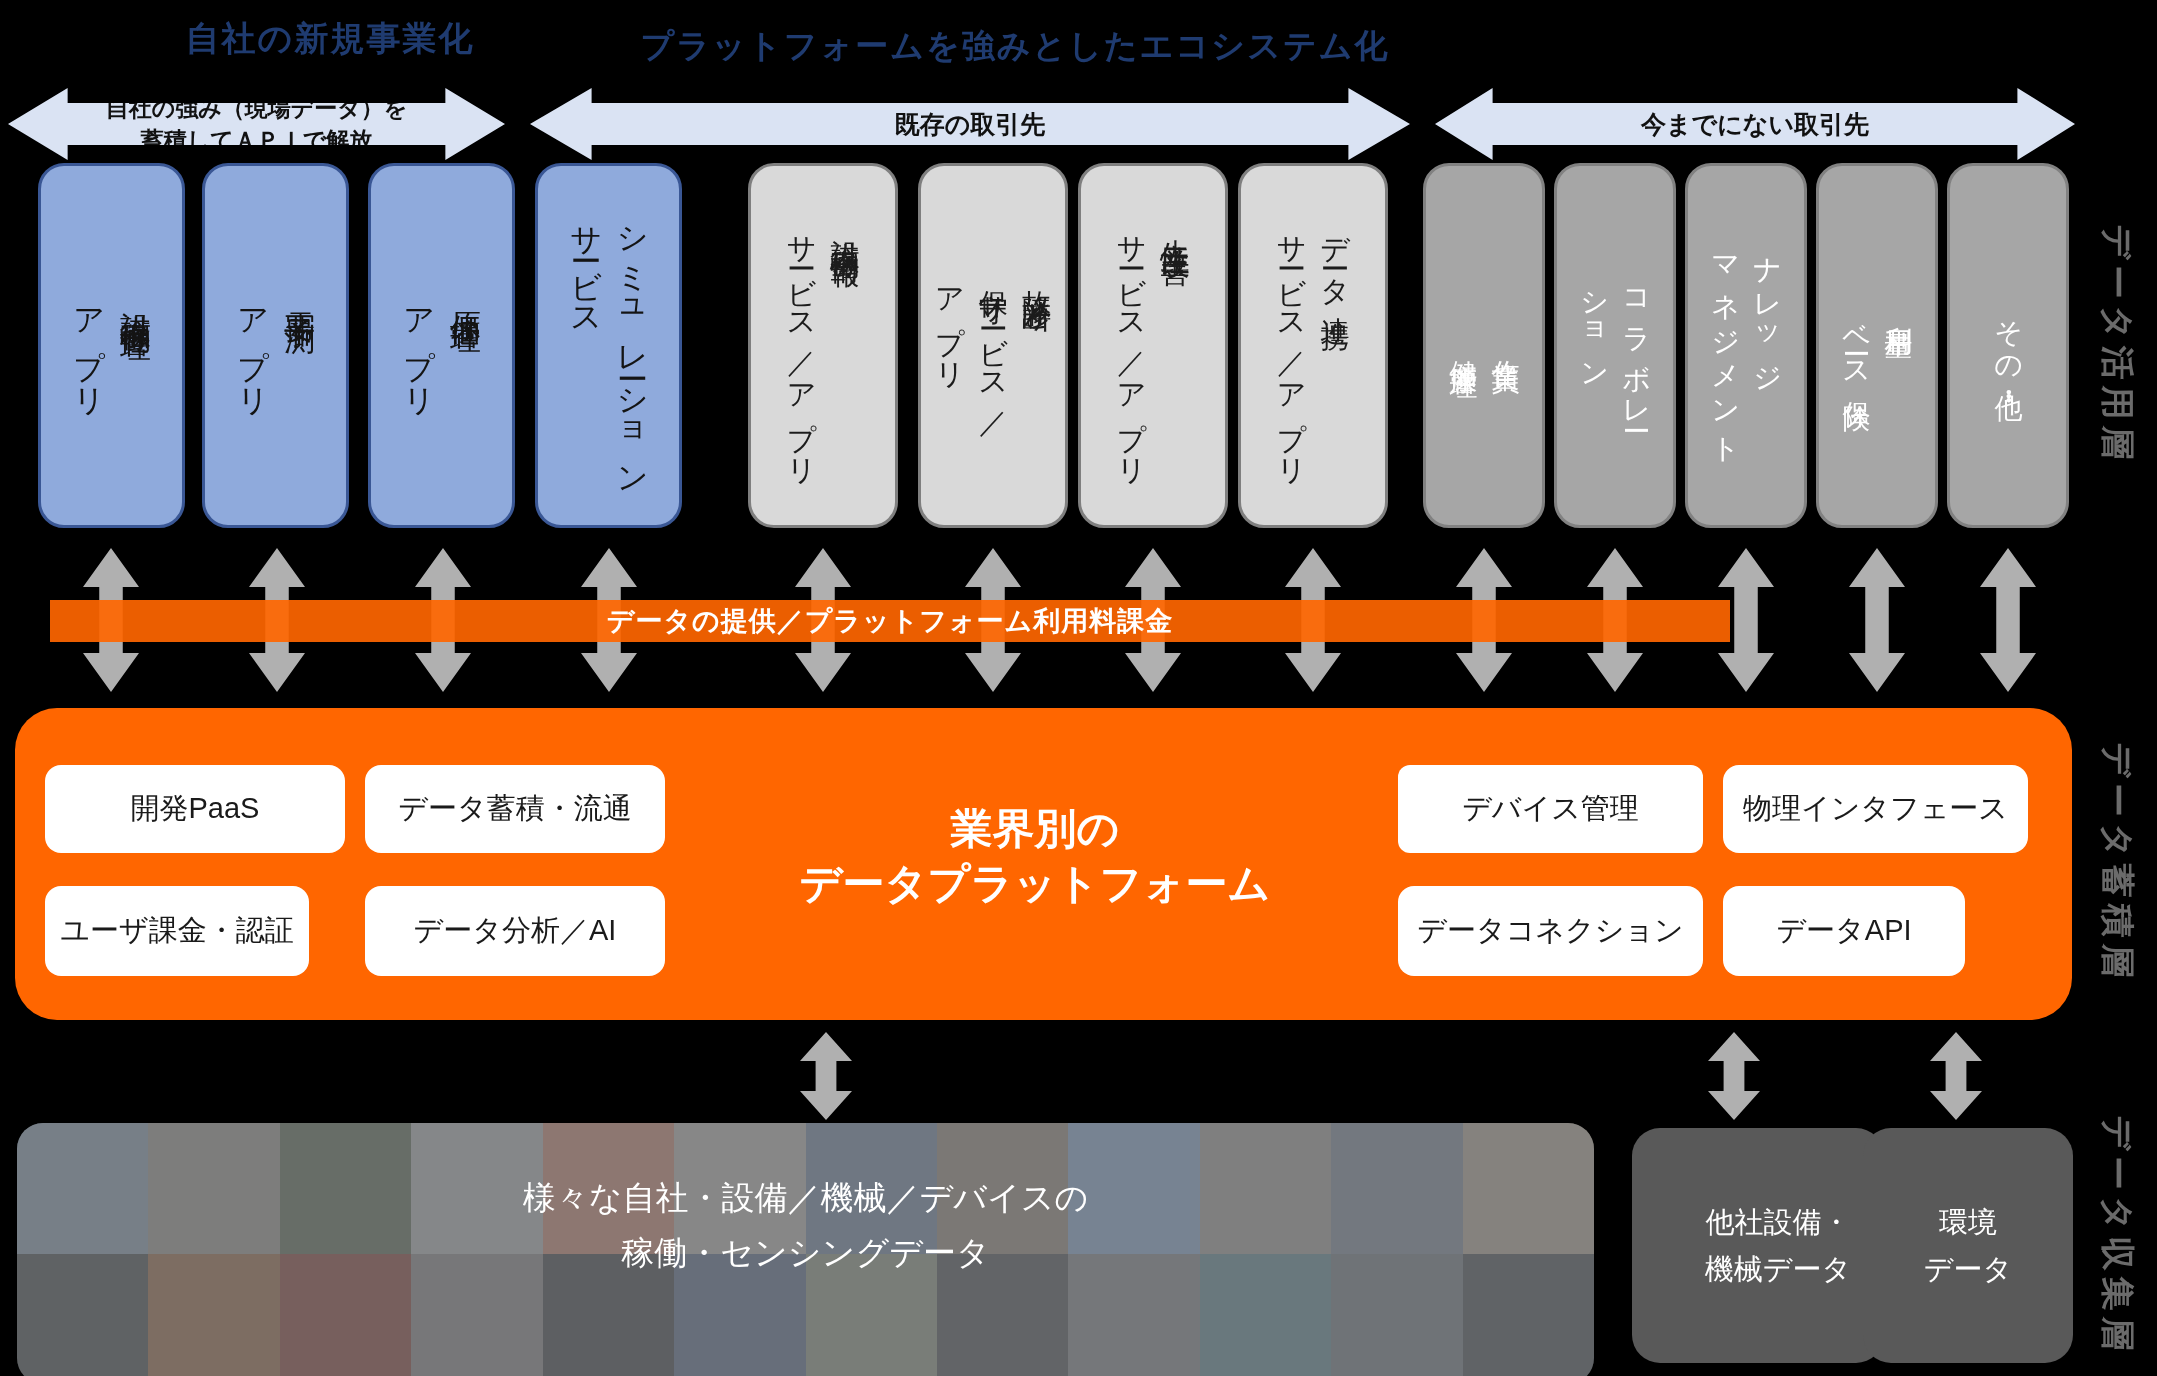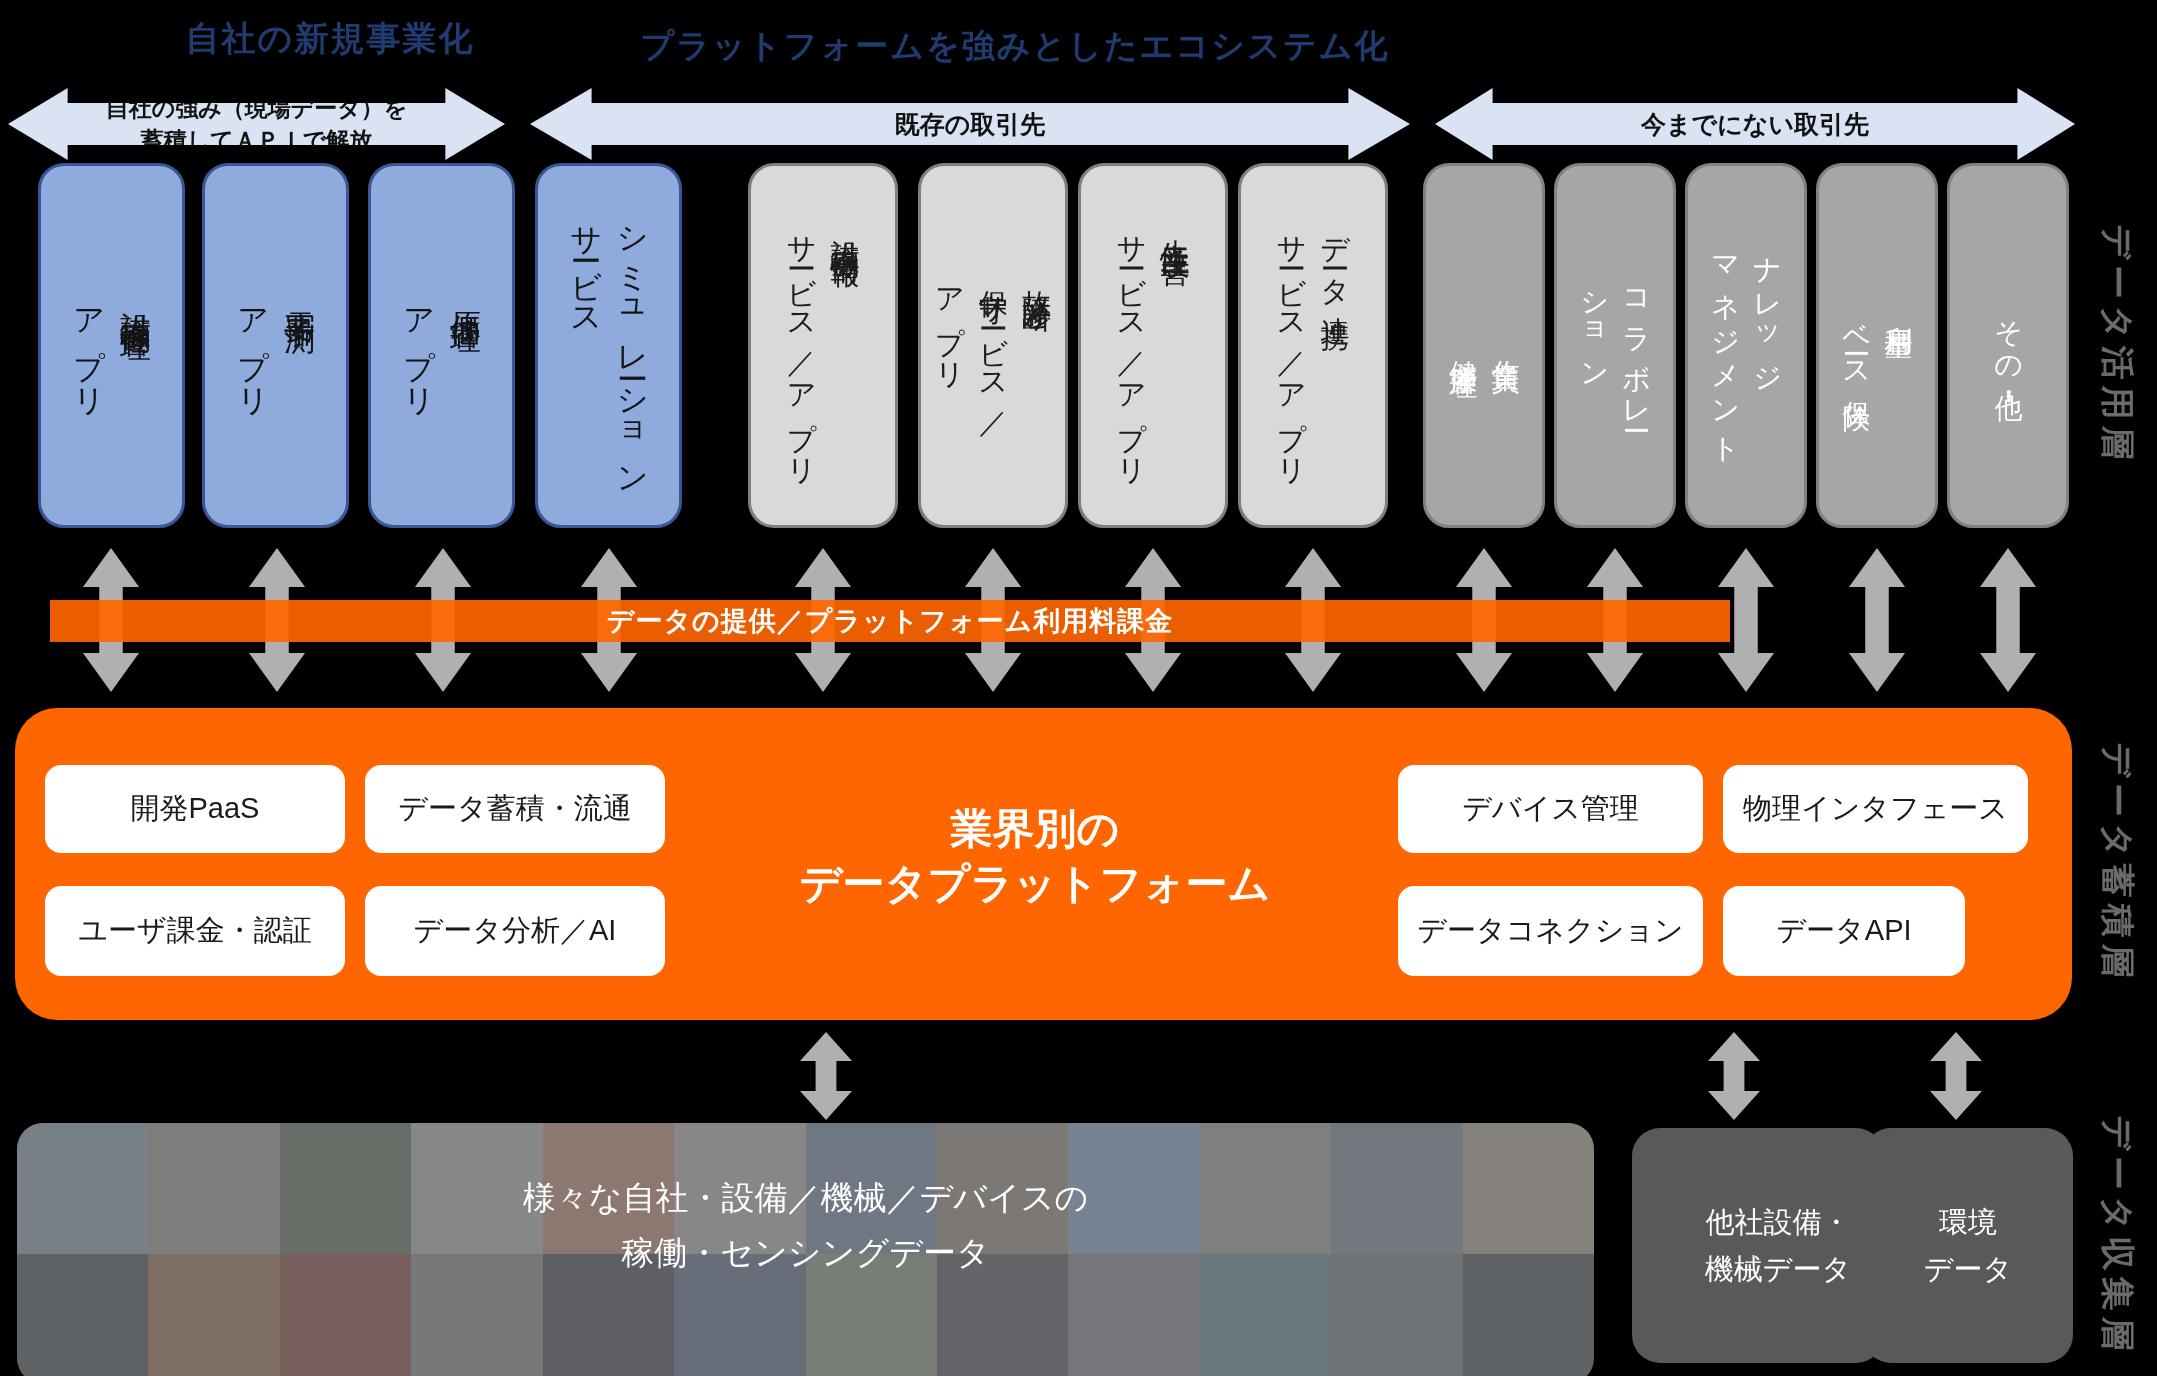--- a/index.html
+++ b/index.html
@@ -154,23 +154,23 @@
   <div class="billing-bar">
     <span>データの提供／プラットフォーム利用料課金</span>
   </div>
 
   <div class="platform"></div>
   <div class="platform-title">業界別の
 データプラットフォーム</div>
 
   <div class="module m-r1" style="left:45px;width:300px;">開発PaaS</div>
   <div class="module m-r1" style="left:365px;width:300px;">データ蓄積・流通</div>
-  <div class="module m-r2" style="left:45px;width:300px;">ユーザ課金・認証</div>
+  <div class="module m-r2" style="left:45px;width:264px;">ユーザ課金・認証</div>
   <div class="module m-r2" style="left:365px;width:300px;">データ分析／AI</div>
-  <div class="module m-r1" style="left:1398px;width:305px;">デバイス管理</div>
+  <div class="module m-r1" style="left:1398px;width:305px;border-radius:12px;">デバイス管理</div>
   <div class="module m-r1" style="left:1723px;width:305px;">物理インタフェース</div>
   <div class="module m-r2" style="left:1398px;width:305px;">データコネクション</div>
   <div class="module m-r2" style="left:1723px;width:242px;">データAPI</div>
 
   <div class="varrow varrow-b" style="left:800px;"></div>
   <div class="varrow varrow-b" style="left:1708px;"></div>
   <div class="varrow varrow-b" style="left:1930px;"></div>
 
   <div class="collage">
     <div class="tiles">

